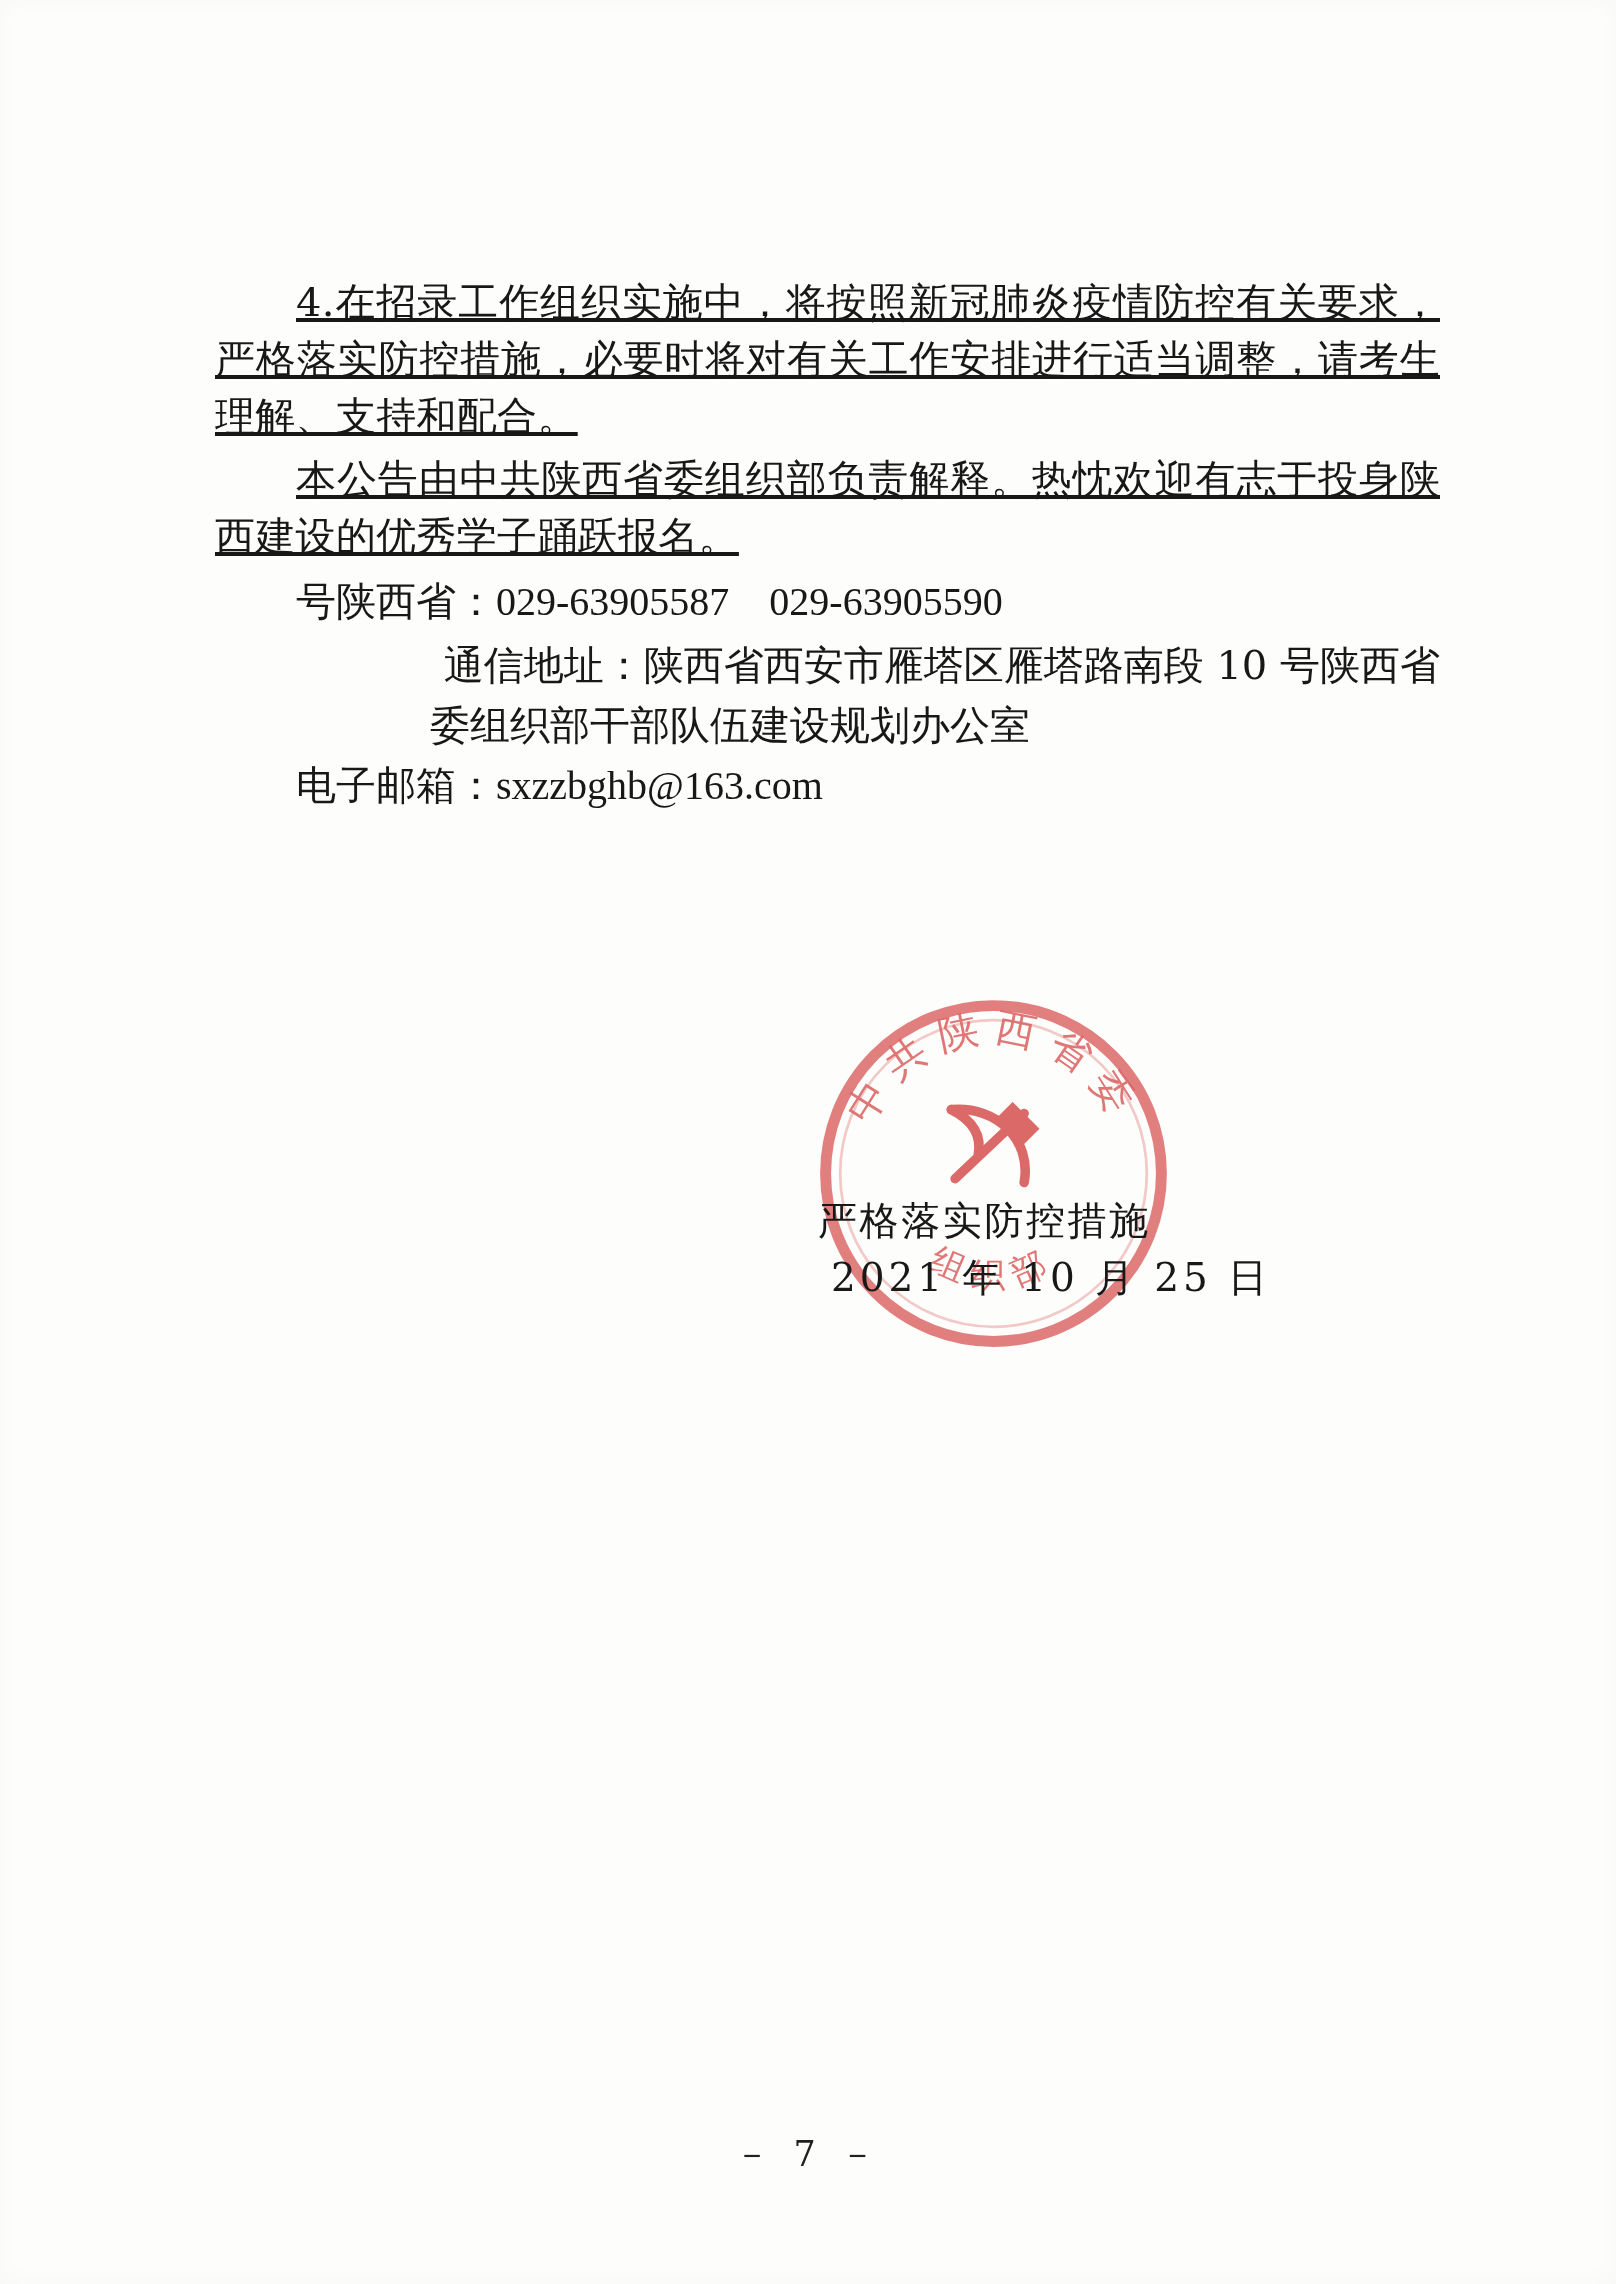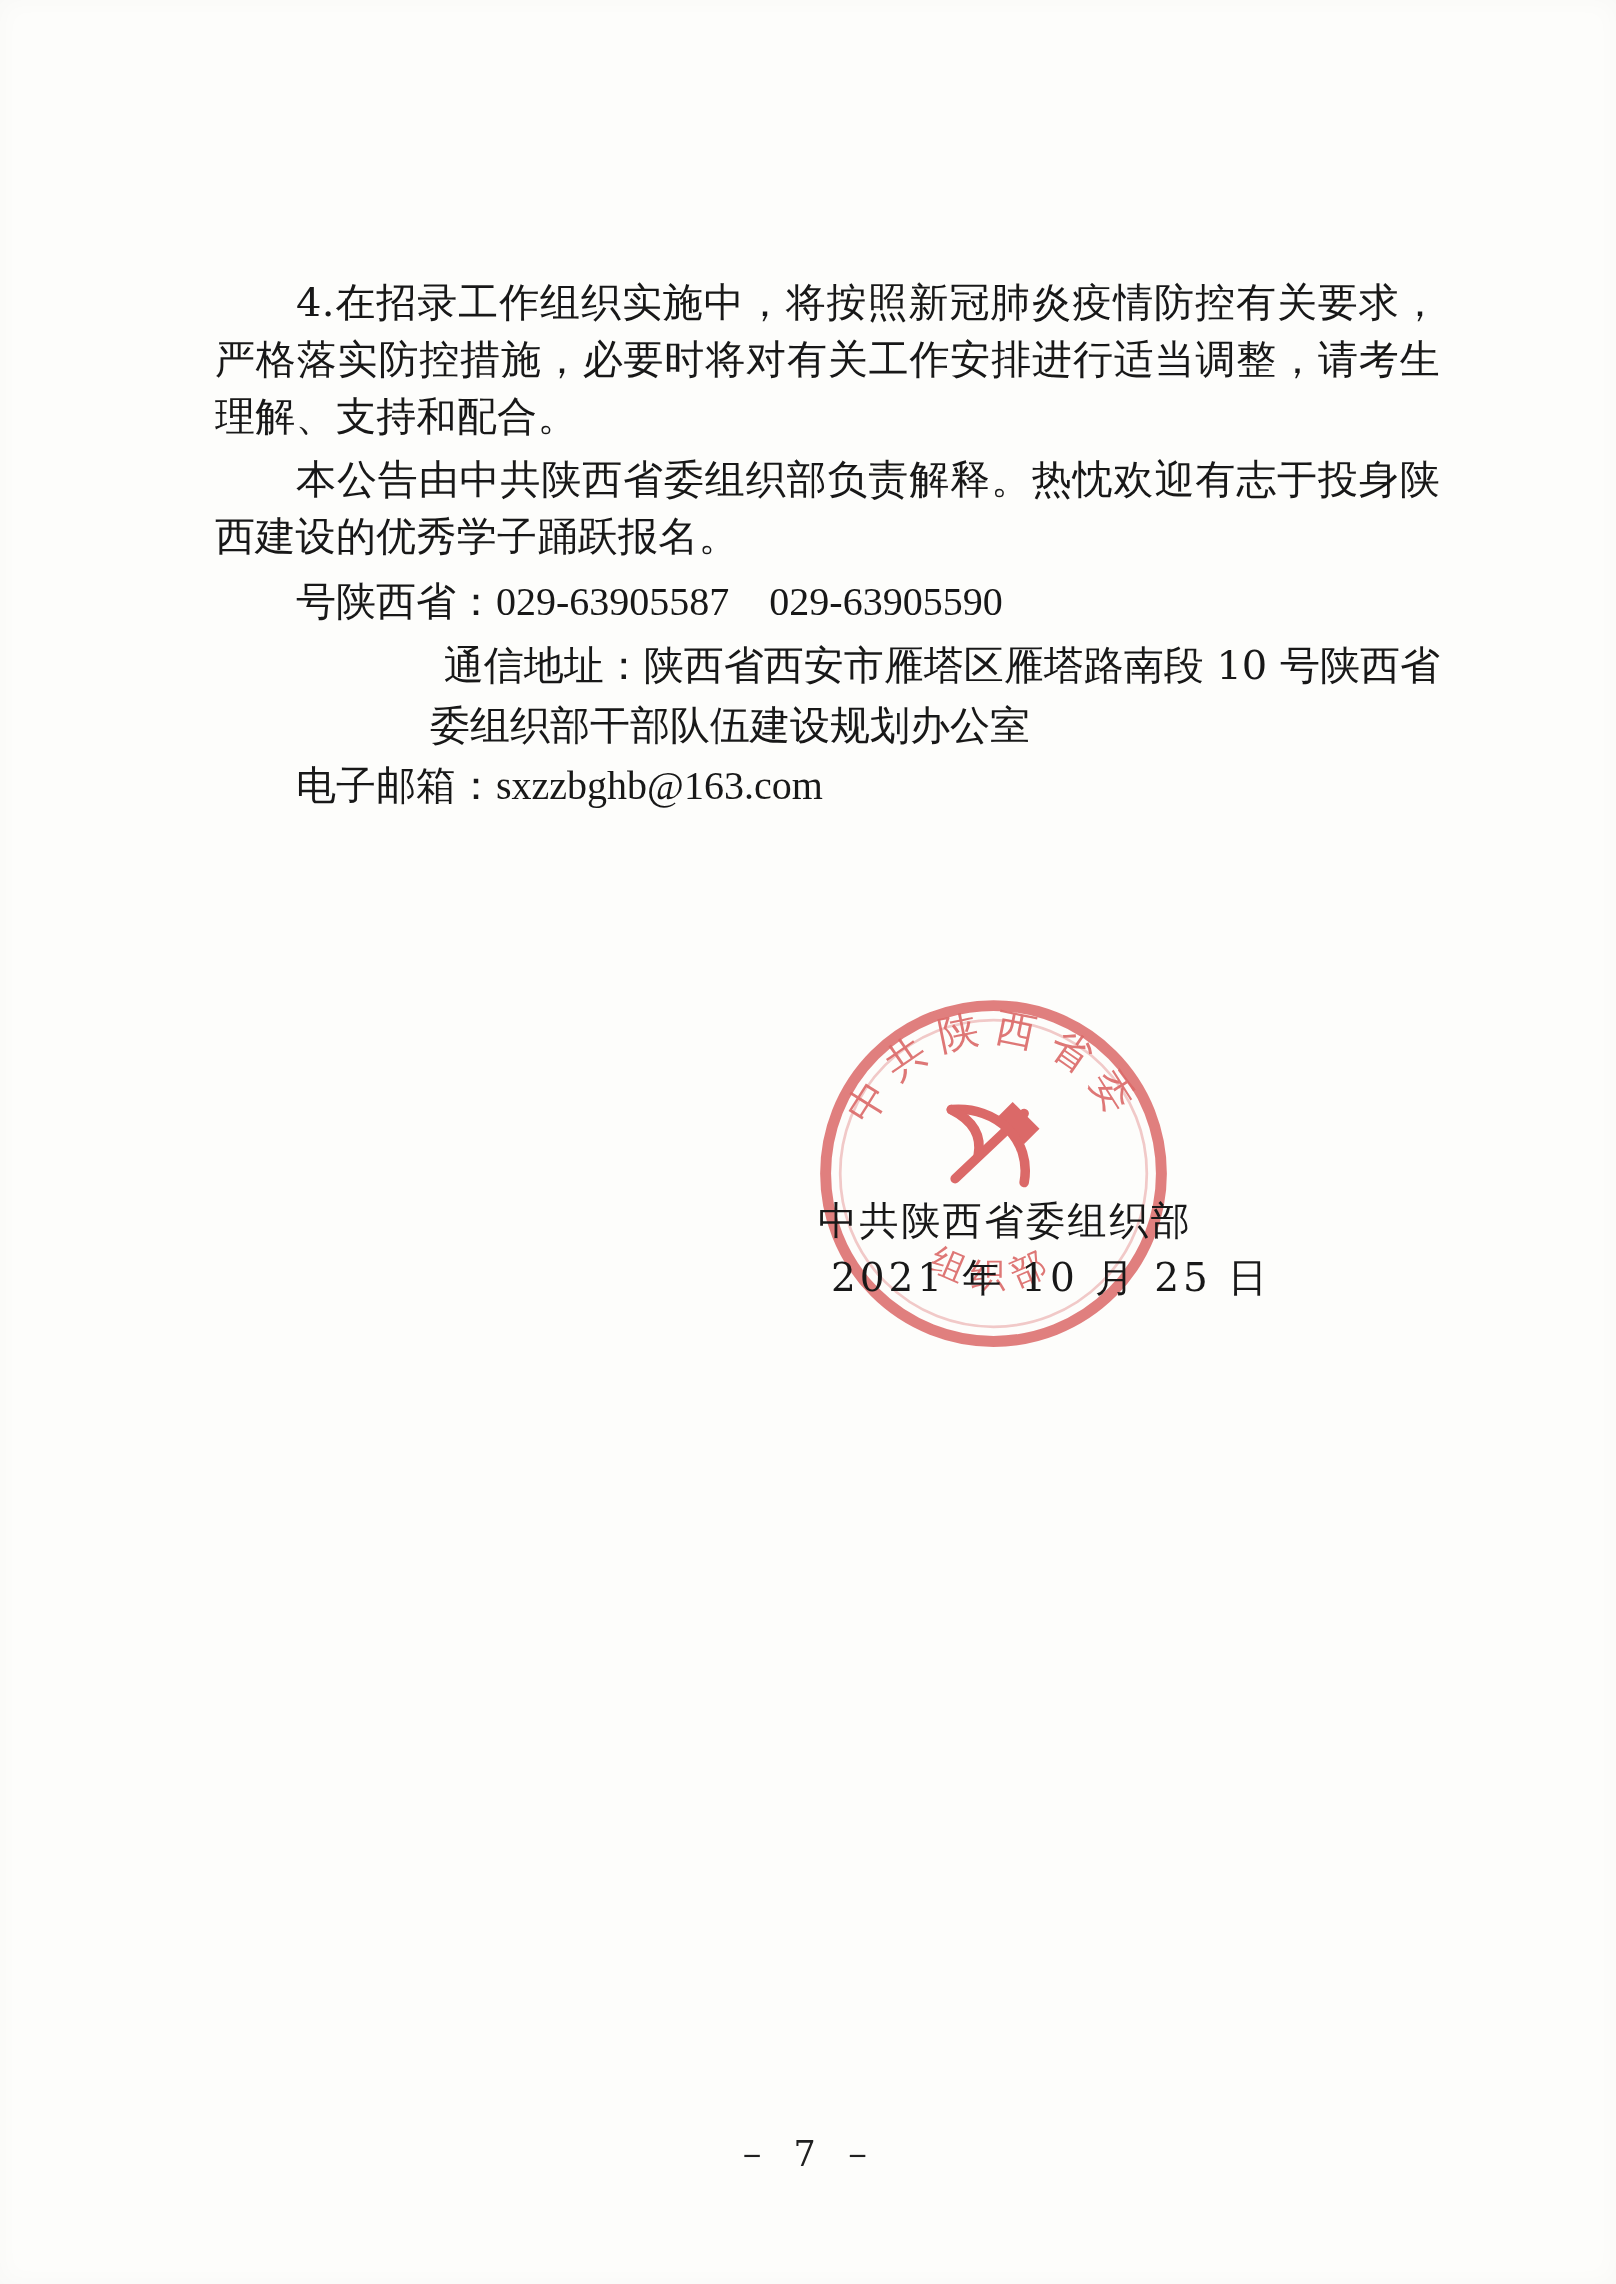--- a/index.html
+++ b/index.html
@@ -38,20 +38,21 @@
     margin: 0 0 6.5px 0;
     font-size: 40px;
     line-height: 1.42;
     letter-spacing: 0.3px;
     text-align: justify;
     text-justify: inter-character;
     color: #181818;
   }
   p.indent {
     text-indent: 81px;
+    text-decoration: underline;
   }
   .contact-line {
     margin: 0 0 2.6px 0;
     padding-left: 81px;
     font-size: 40px;
     line-height: 1.5;
     color: #181818;
   }
   .addr-wrap {
     padding-left: 81px;
@@ -158,20 +159,20 @@
         <path d="M -20,16 L 16,-18"></path>
         <path d="M 10,-24 L 24,-10 L 16,-2 L 2,-16 Z" fill="#d2403f" stroke="none"></path>
         <path d="M -22,-20 C 2,-22 20,-4 16,18"></path>
         <path d="M -22,-20 C -10,-14 -6,-6 -8,4"></path>
       </g>
       <circle cx="100" cy="100" r="84" fill="none" stroke="#d2403f" stroke-width="1.5" opacity="0.35"></circle>
     </svg>
   </div>
 
   <div class="sign-block">
-    <div class="sign-org">中共陕西省委组织部</div>
+    <div class="sign-org">严格落实防控措施</div>
     <div class="sign-date">2021 年 10 月 25 日</div>
   </div>
 
   <div class="page-number">－ 7 －</div>
 
 </div>
 
 
 </body></html>

